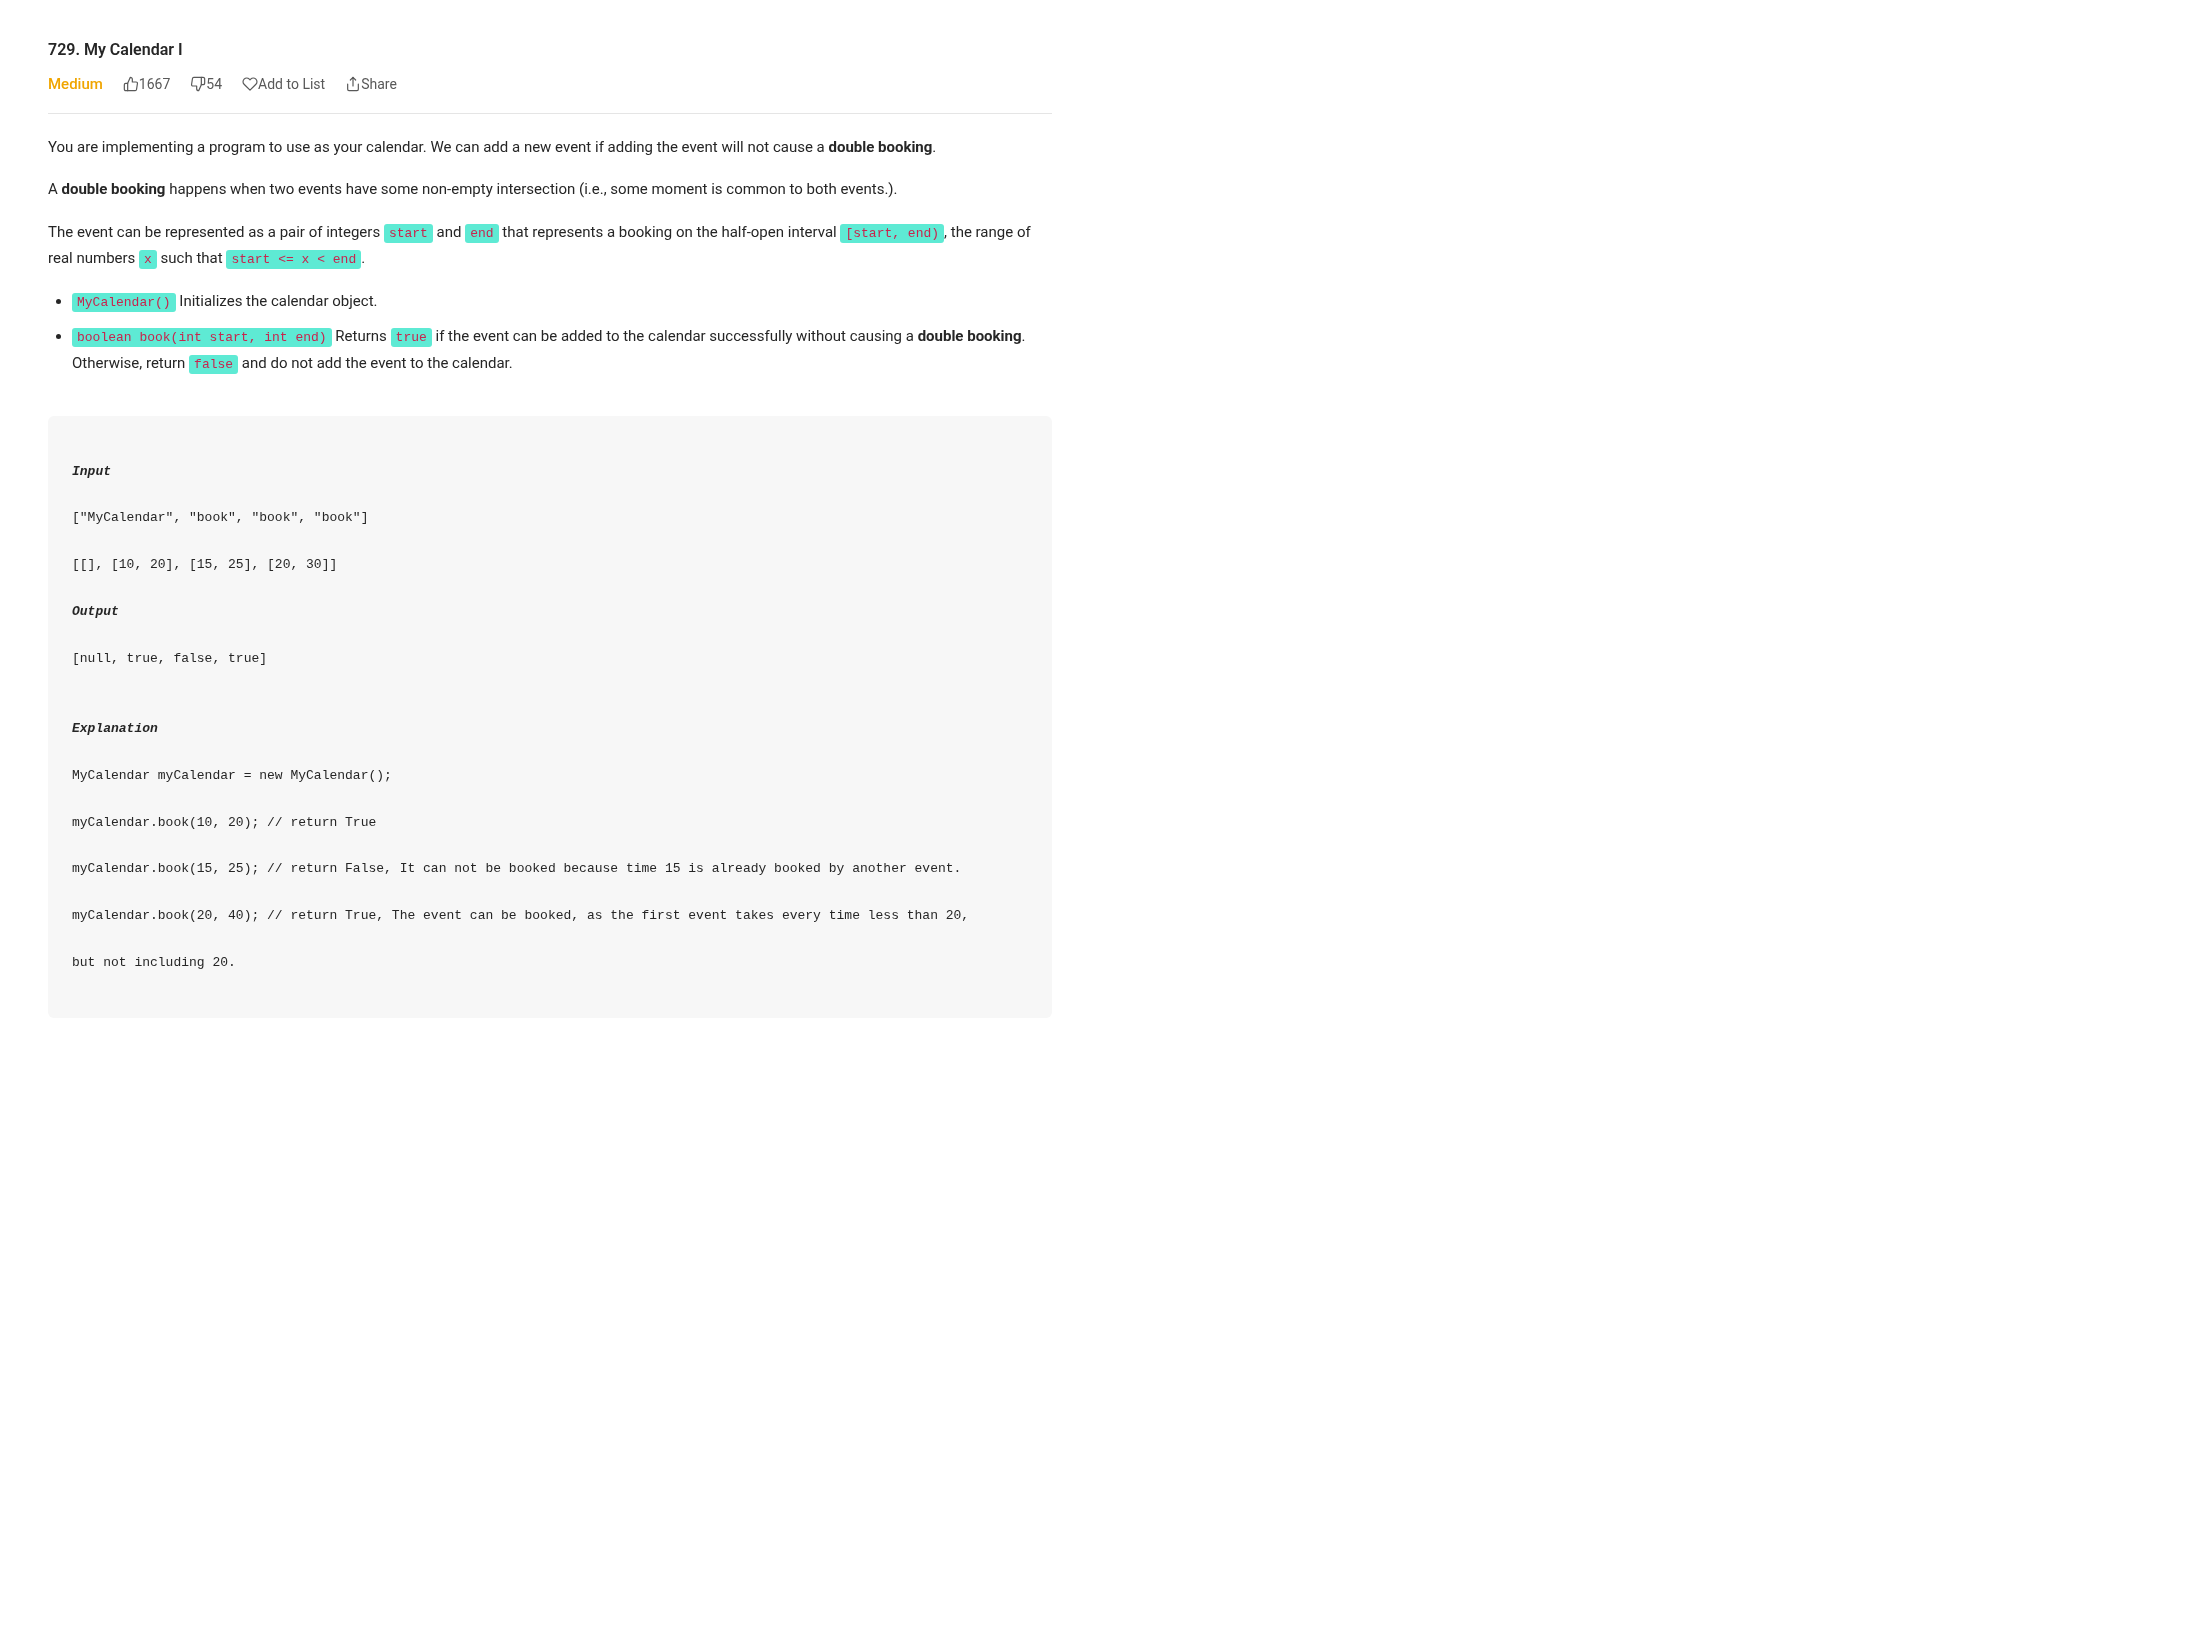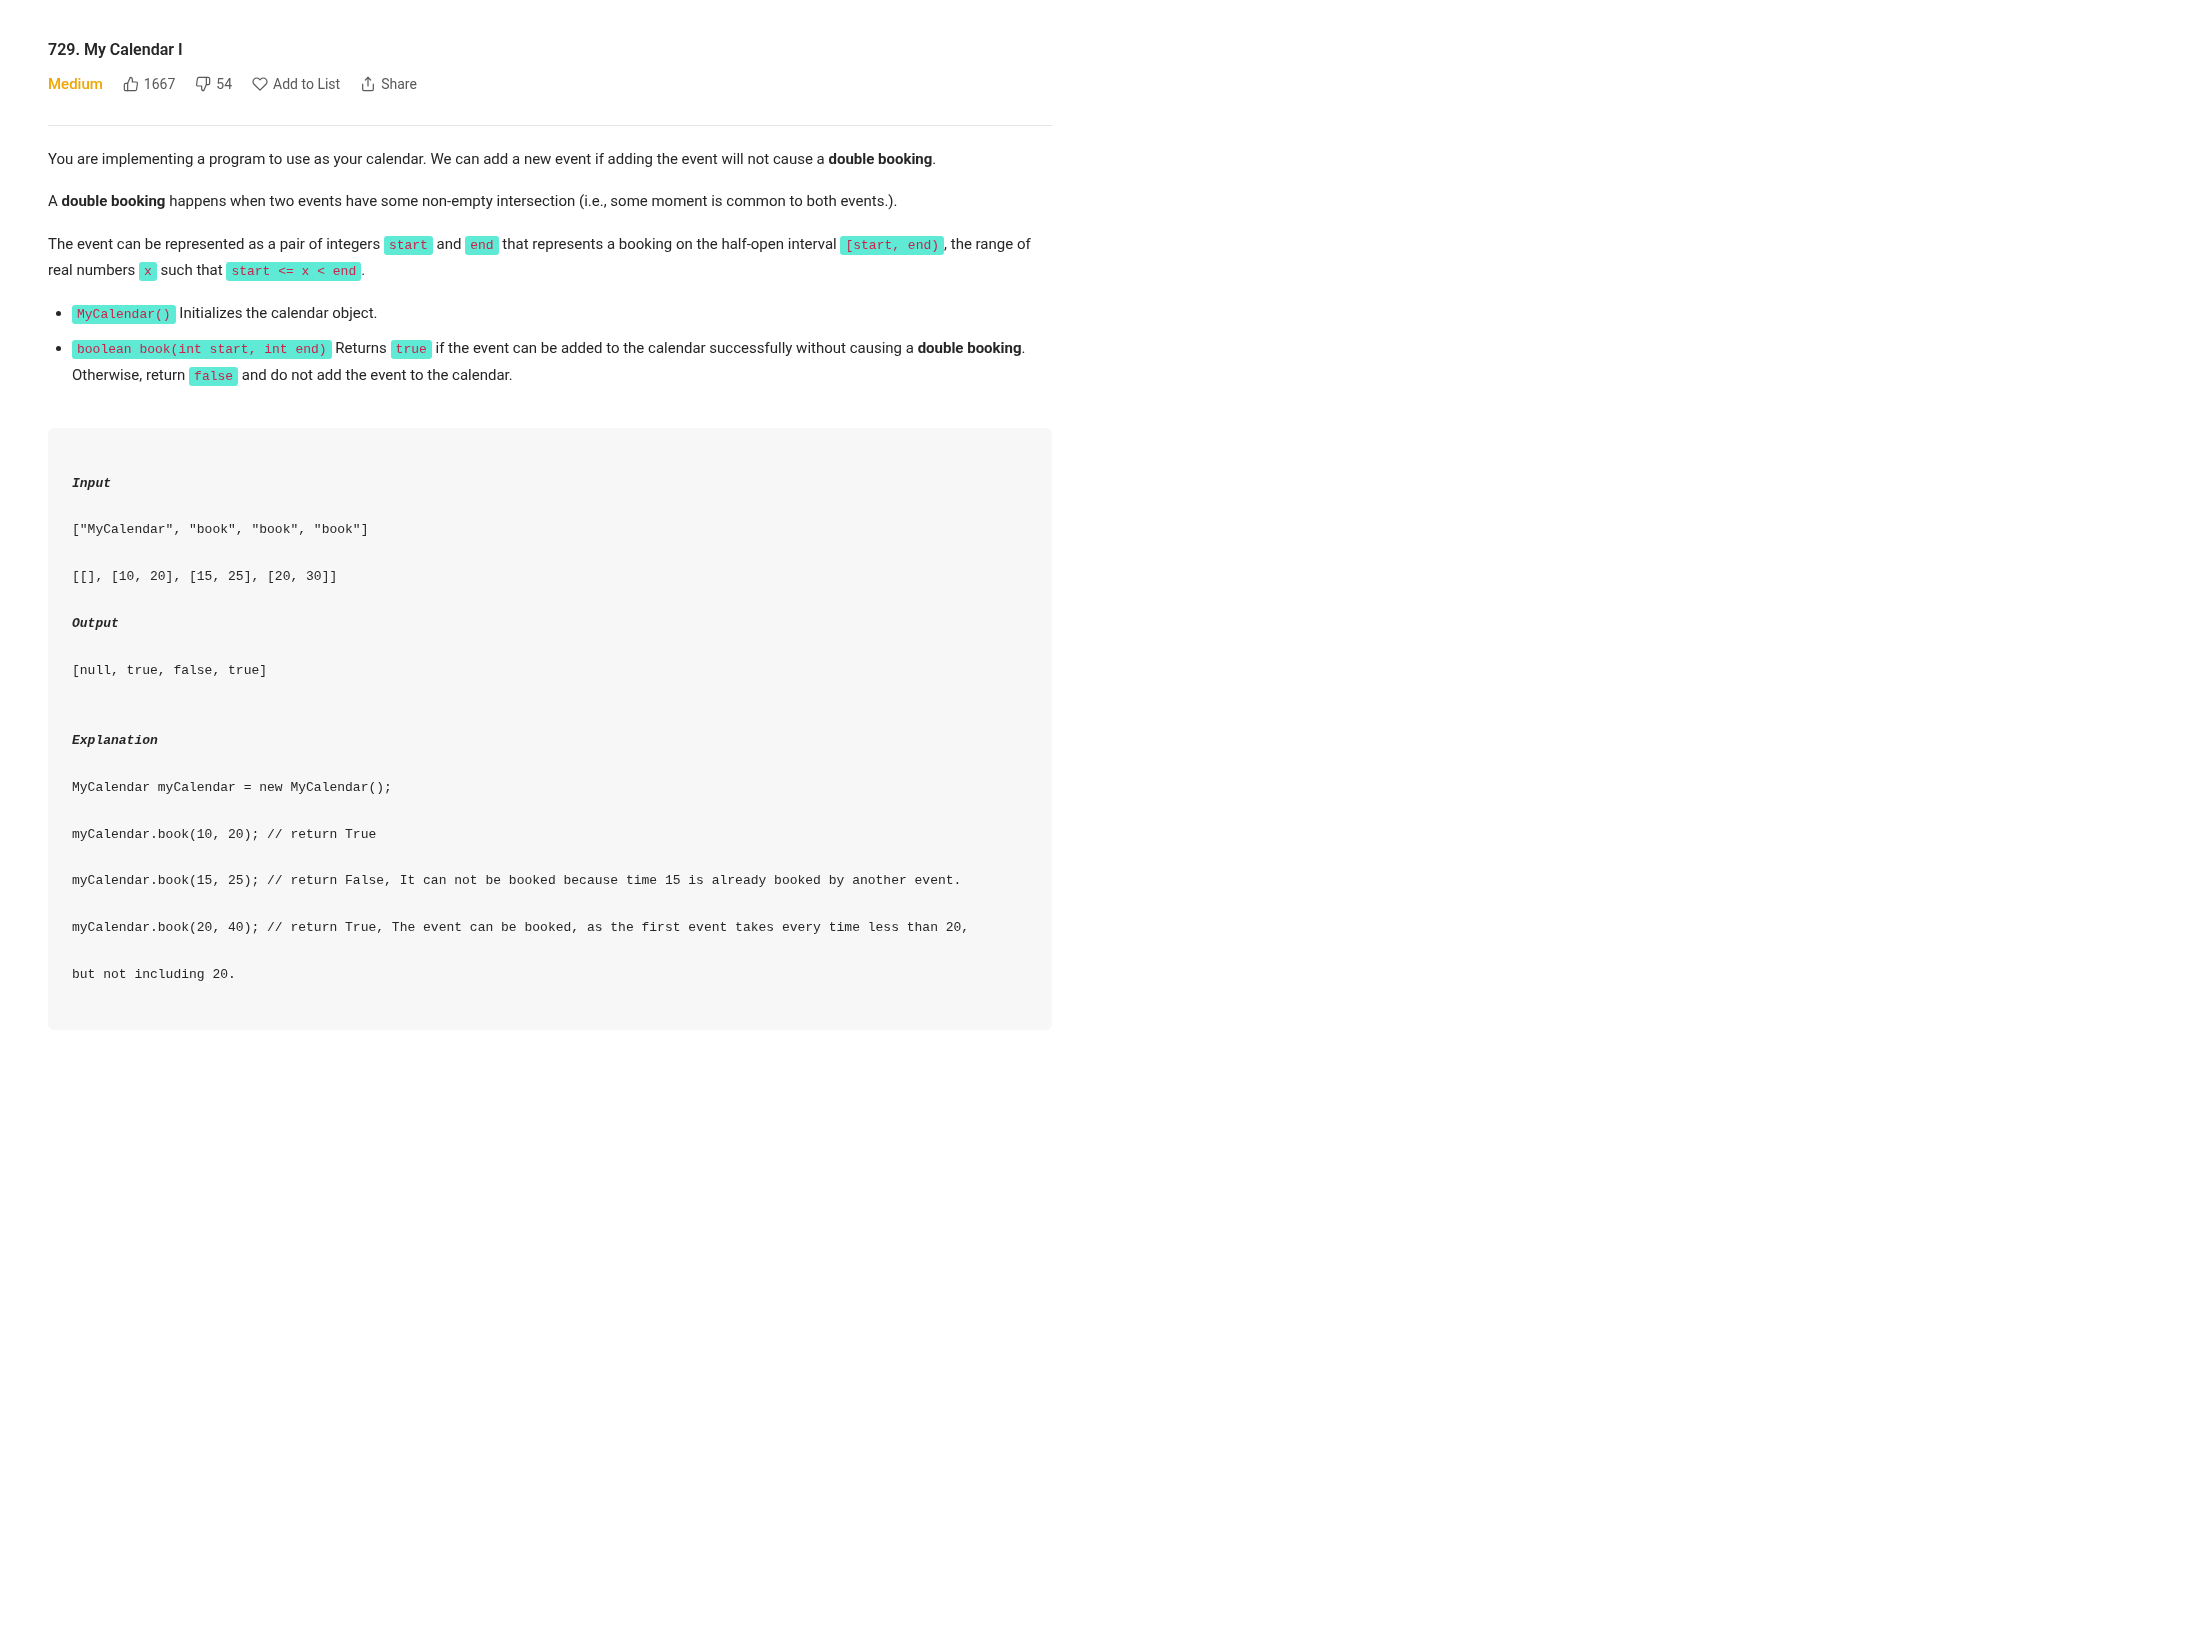--- a/index.html
+++ b/index.html
@@ -22,35 +22,34 @@
       font-weight: 600;
       color: #262626;
       margin-bottom: 16px;
     }
 
     .meta-row {
       display: flex;
       align-items: center;
       gap: 20px;
       margin-bottom: 20px;
-      padding-bottom: 32px;
+      padding-bottom: 20px;
       border-bottom: 1px solid #e5e5e5;
       text-align: right;
     }
 
     .difficulty-badge {
       color: #f0a500;
       font-weight: 500;
       font-size: 15px;
     }
 
     .meta-item {
       display: flex;
       align-items: center;
-      gap: 5px;
       color: #595959;
       font-size: 14px;
       cursor: pointer;
     }
 
     .meta-item svg {
       width: 16px;
       height: 16px;
       fill: none;
       stroke: currentColor;

